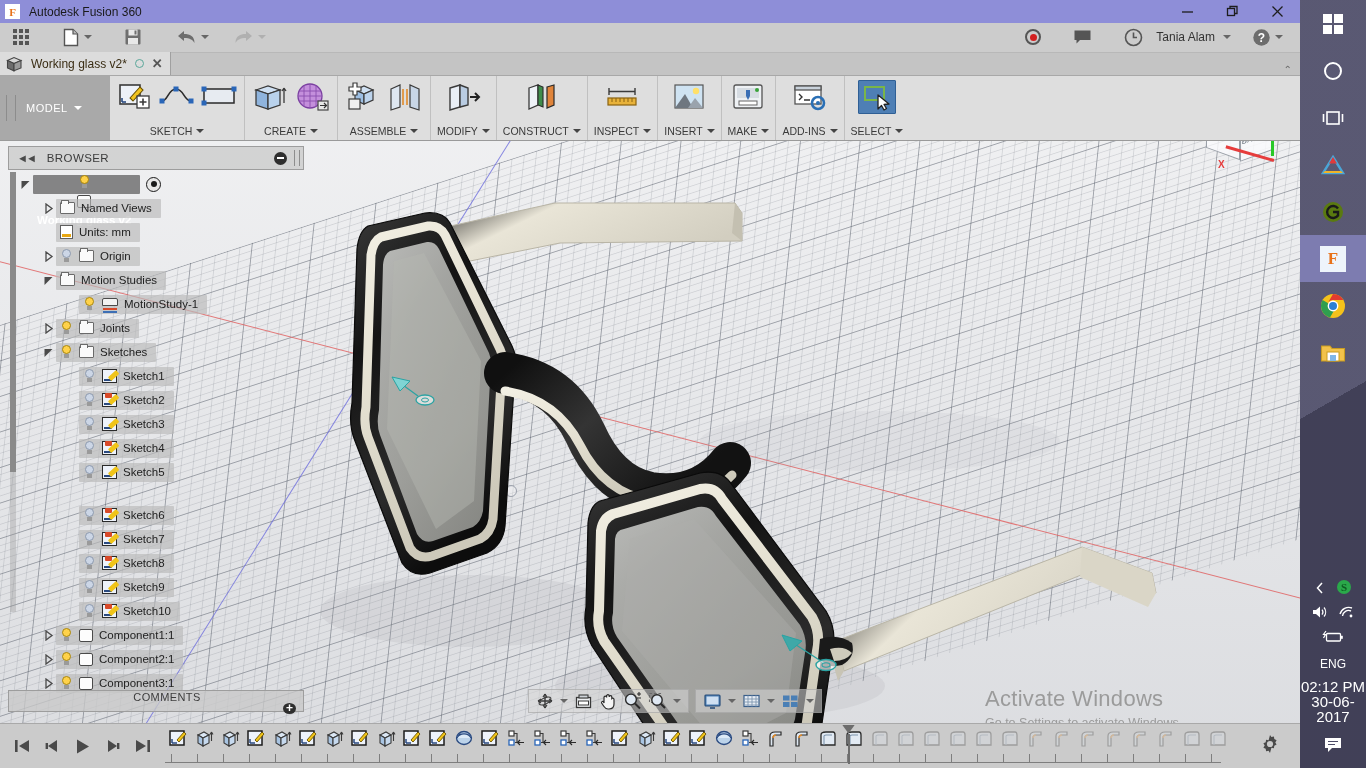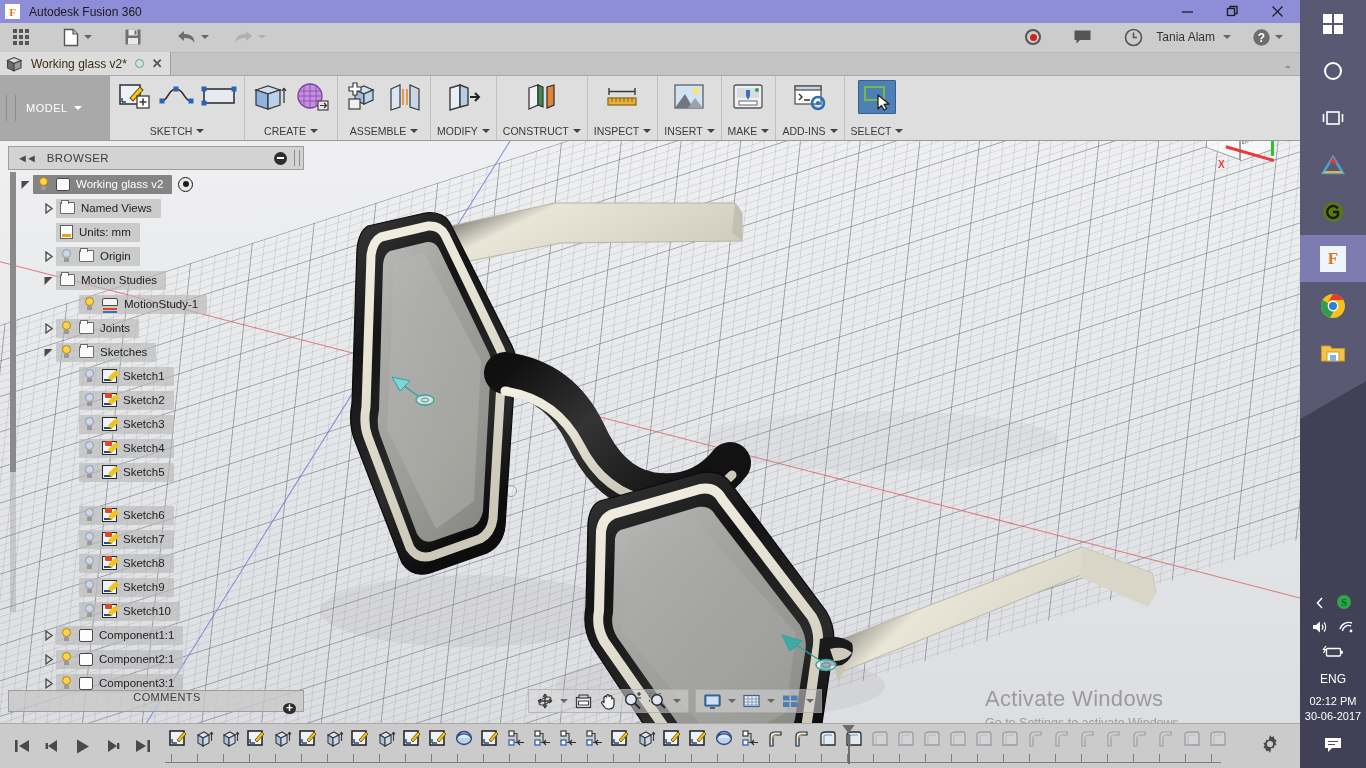--- a/index.html
+++ b/index.html
@@ -140,21 +140,21 @@
   .browser-dot::before { content: ""; width: 7px; height: 1.7px; background: #fff; }
   .browser-grip { width: 6px; height: 16px; margin-right: 3px;
                   border-left: 1px solid #8d8d8d; border-right: 1px solid #8d8d8d; }
 
   .tree { position: absolute; left: 8px; top: 172px; width: 296px; }
   .tnode { display: flex; align-items: center; height: 24px; font-size: 11.5px; color: #222; }
   .tnode .row-bg {
     display: inline-flex; align-items: center; gap: 6px; height: 19px;
     background: rgba(185,185,185,.66); padding: 0 9px 0 4px; border-radius: 1px;
   }
-  .tnode.root .row-bg { background: rgba(108,108,108,.82); color: #fff; font-weight: normal; }
+  .tnode.root .row-bg { background: rgba(108,108,108,.82); color: #fff; font-weight: bold; flex-direction: column; }
   .expander { width: 15px; height: 24px; display: flex; align-items: center; justify-content: center; }
   .bulb { width: 13px; height: 14px; position: relative; flex: none; }
   .bulb .glass {
     position: absolute; left: 2px; top: 0; width: 9px; height: 9px; border-radius: 50%;
     border: 1px solid #7b7b7b;
   }
   .bulb.on .glass { background: #ffd24a; border-color: #a8860f; }
   .bulb.off .glass { background: #ccd6e6; border-color: #8d9aae; }
   .bulb .base { position: absolute; left: 4px; top: 9px; width: 5px; height: 4px; background: #9a9a9a; }
   .folder {
@@ -280,21 +280,21 @@
     background: linear-gradient(150deg, rgba(255,255,255,.07) 0 52%, rgba(0,0,0,.16) 52% 100%);
     pointer-events:none;
   }
   .tb-icon { width: 66px; height: 47px; display: flex; align-items: center; justify-content: center;
              position: relative; z-index: 1; }
   .tb-icon.active { background: #7d7cb0; }
   .tray { margin-top: auto; width: 66px; display: flex; flex-direction: column; align-items: center;
           position: relative; z-index: 1; padding-bottom: 6px; }
   .tray-row { display: flex; align-items: center; justify-content: center; gap: 10px; width: 66px; height: 25px; }
   .tray-lang { color: #fff; font-size: 12px; margin: 6px 0 8px; }
-  .tray-time { color: #fff; font-size: 11px; line-height: 15px; text-align: center; }
+  .tray-time { color: #fff; font-size: 15px; line-height: 15px; text-align: center; }
   .tray-note { margin-top: 12px; margin-bottom: 4px; }
   .win-logo { display: grid; grid-template-columns: 9px 9px; grid-template-rows: 9px 9px; gap: 2px; }
   .win-logo i { background: #fff; display: block; }
 </style>
 </head>
 <body>
 
 <div id="app">
 
   <div class="titlebar">

